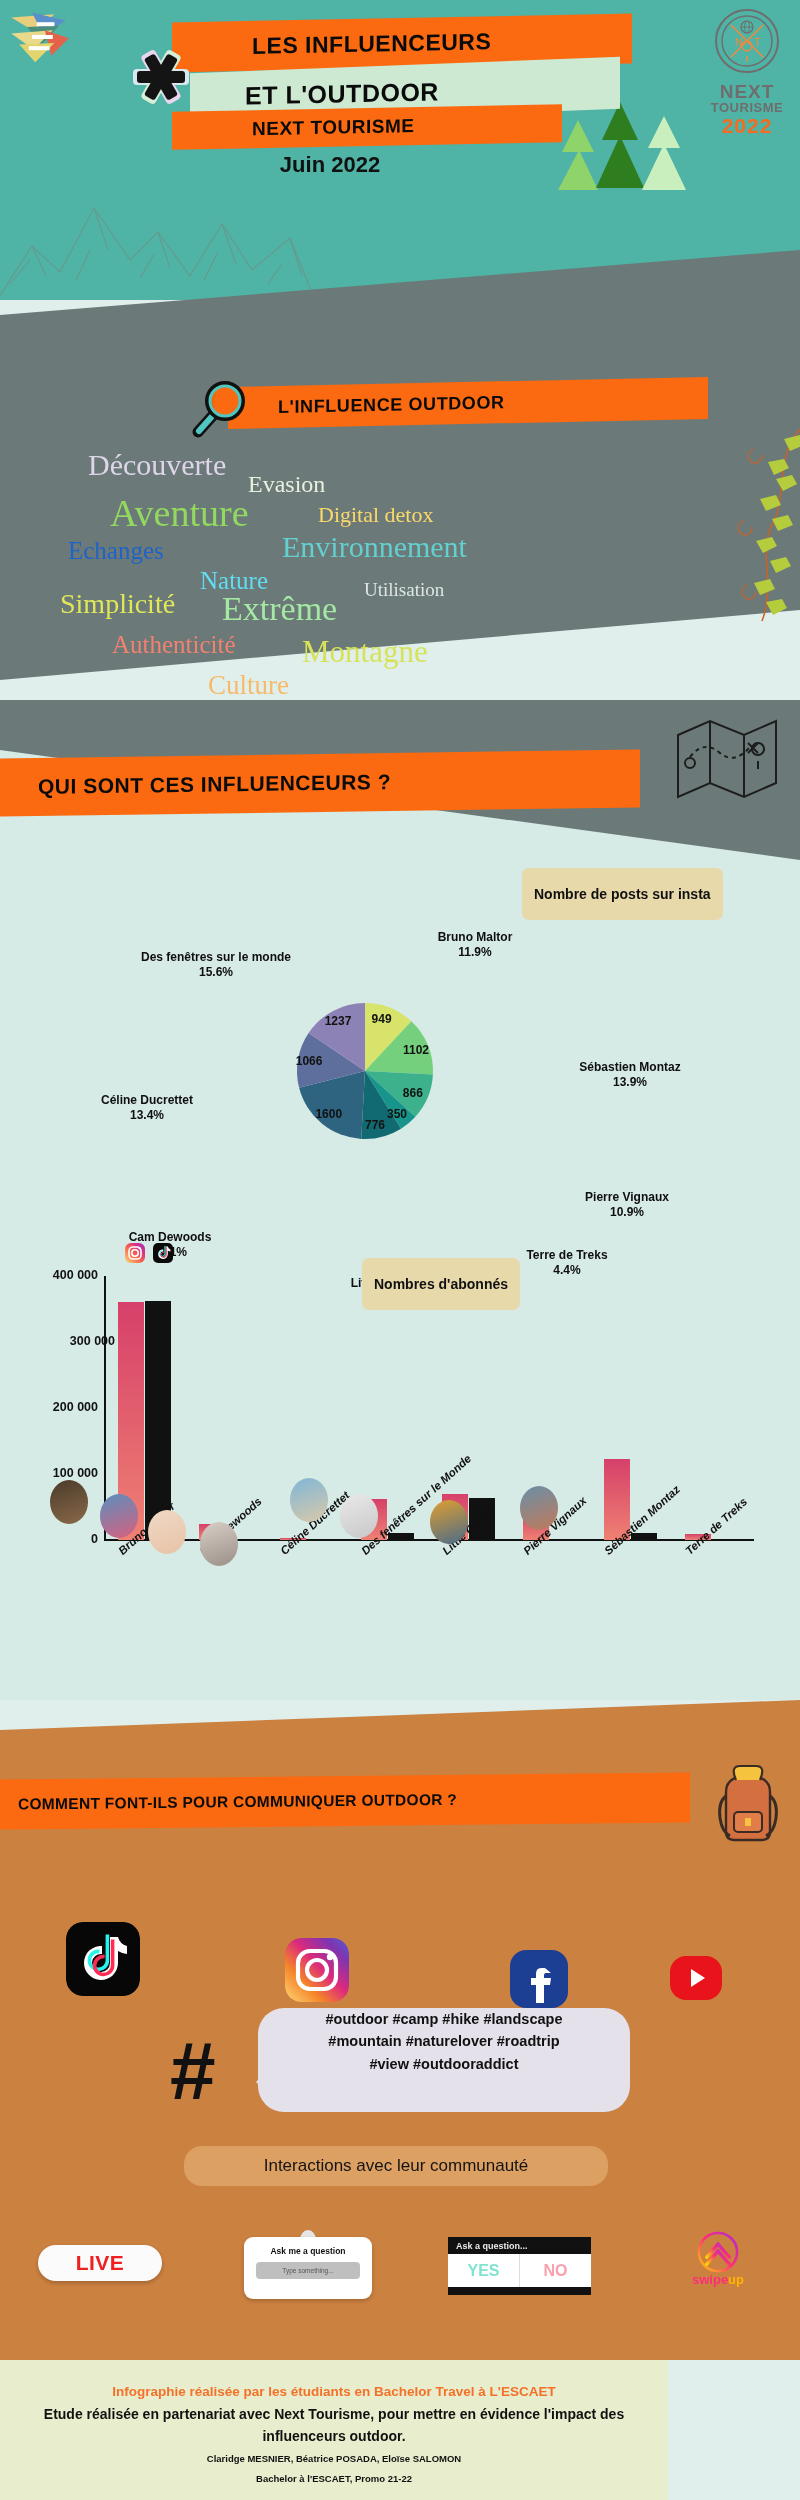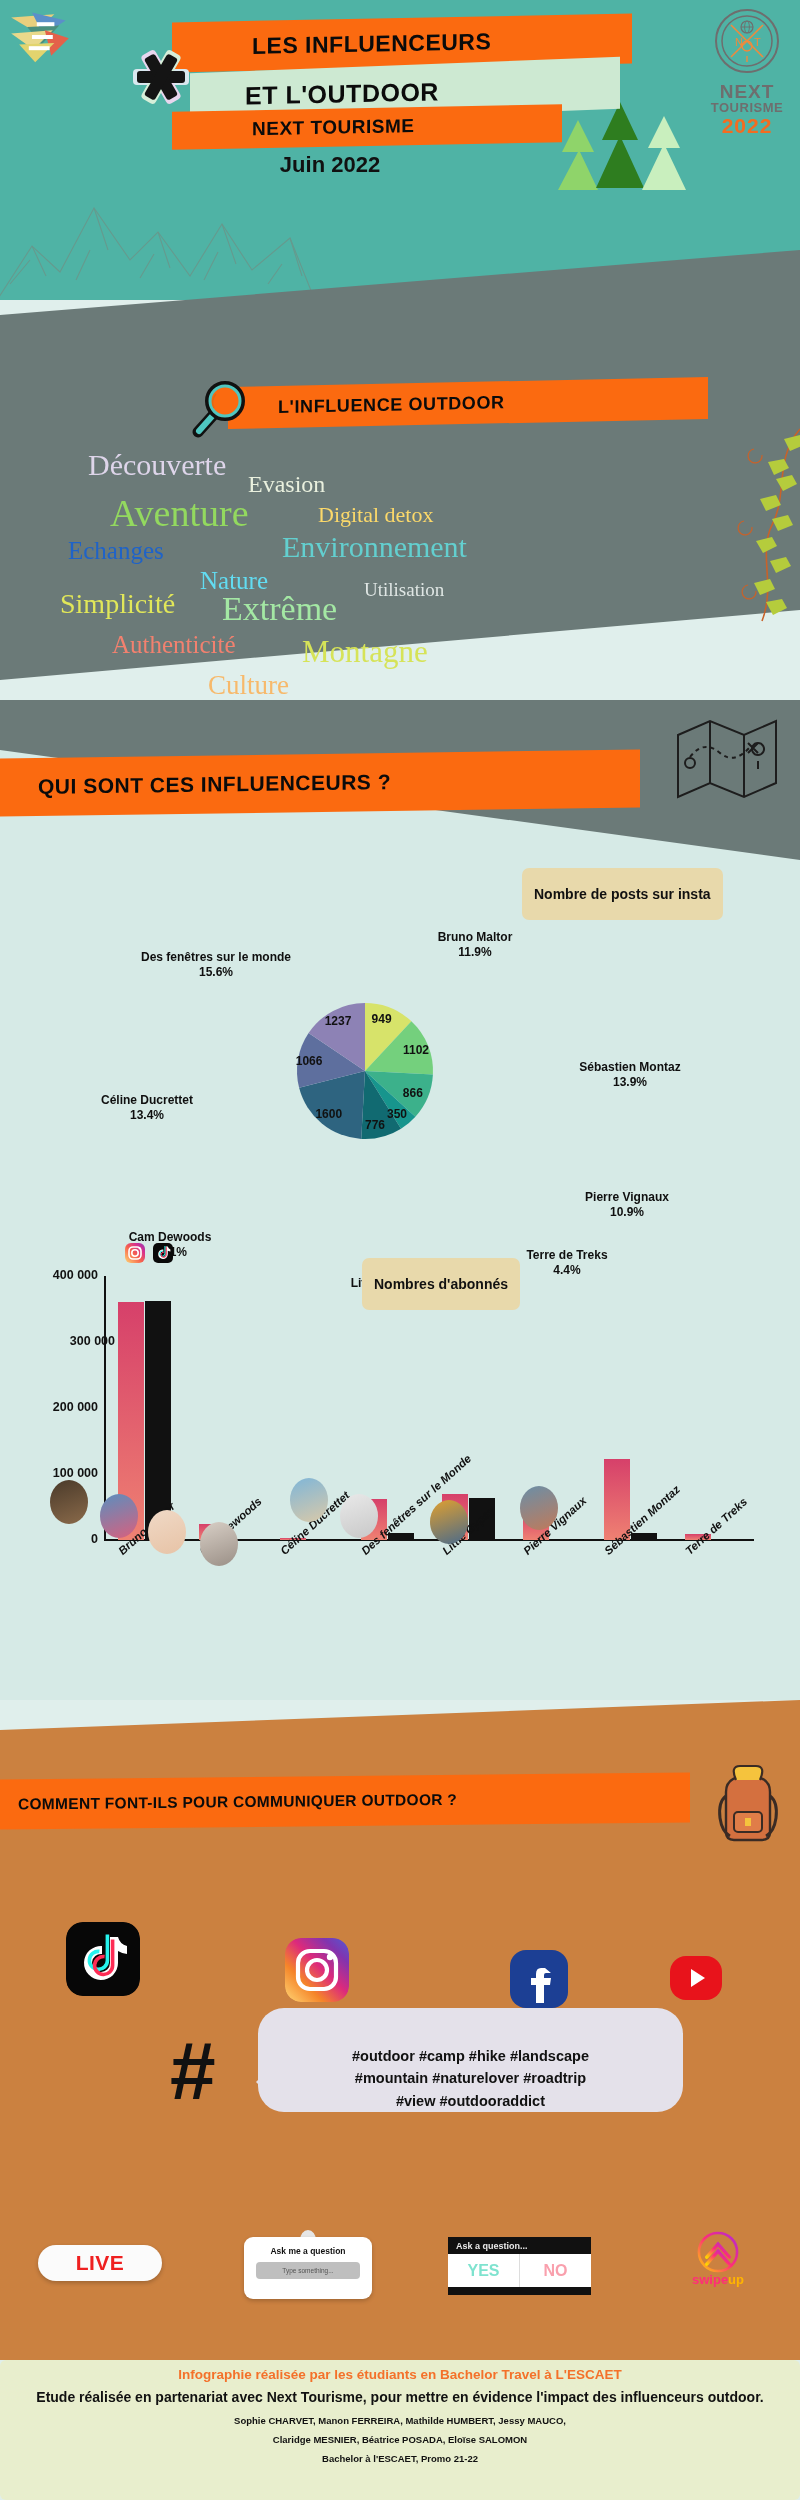--- a/index.html
+++ b/index.html
@@ -94,22 +94,22 @@
              clip-path: polygon(0 30px, 800px 0, 800px 660px, 0 660px); }
   .comment-band { position:absolute; left:0; top:76px; width:690px; height:50px;
                   background:#fb6a10; transform:skewY(-0.6deg); display:flex; align-items:center; }
   .comment-band span { position:relative; left:18px; font-size:15.5px; font-weight:900; color:#0b0b0b; letter-spacing:0.3px; }
   .backpack { position:absolute; right:14px; top:58px; width:76px; height:86px; }
   .pill { position:absolute; background:#dda063; border-radius:18px;
           font-size:17px; color:#141414; display:flex; align-items:center; justify-content:center; }
   .pill-1 { left:86px; top:140px; width:620px; height:42px; }
   .pill-2 { left:184px; top:446px; width:424px; height:40px; }
   .social { position:absolute; border-radius:16px; }
-  .bubble { position:absolute; left:258px; top:308px; width:425px; height:104px;
-            background:#e4e1ea; border-radius:26px; display:flex; align-items:flex-end;
+  .bubble { position:absolute; left:258px; top:308px; width:372px; height:104px;
+            background:#e4e1ea; border-radius:26px; display:flex; align-items:flex-start;
             justify-content:center; text-align:center; font-size:14.5px; font-weight:800;
             color:#111; line-height:1.55; }
   .bubble:after { content:""; position:absolute; left:-14px; bottom:18px;
                   border:12px solid transparent; border-right-color:#e4e1ea; }
   .hashglyph { position:absolute; left:170px; top:330px; font-size:82px; font-weight:900;
                color:#111; line-height:1; }
 
   .live-pill { position:absolute; left:38px; top:2245px; width:124px; height:36px;
                background:#fbfbfb; border-radius:18px; display:flex; align-items:center;
                justify-content:center; box-shadow:0 2px 4px rgba(0,0,0,.22); }
@@ -126,22 +126,22 @@
   .poll { position:absolute; left:448px; top:2237px; width:143px; height:58px; background:#111; }
   .poll .q { color:#e9e9e9; font-size:9px; padding:4px 16px 3px 8px; font-weight:600; }
   .poll .row { display:flex; background:#fff; height:33px; }
   .poll .yes, .poll .no { flex:1; display:flex; align-items:center; justify-content:center;
                           font-size:16px; font-weight:700; }
   .poll .yes { color:#7fe3cf; } .poll .no { color:#f9a0ad; border-left:1px solid #ddd; }
   .swipe { position:absolute; left:682px; top:2230px; width:72px; height:64px; text-align:center; }
   .swipe .txt { font-size:13px; font-weight:800; margin-top:-6px; }
 
   
-  .footer { position:absolute; left:0; top:2360px; width:800px; height:140px;
-            background:#e8eecd; text-align:center; padding-top:7px;border-radius:6px; }
+  .footer { position:absolute; left:0; top:2360px; width:668px; height:140px;
+            background:#e8eecd; text-align:center; padding-top:24px; }
   .f1 { color:#f4712a; font-size:13.5px; font-weight:800; }
   .f2 { color:#111; font-size:14px; font-weight:800; line-height:1.55; margin-top:5px;
         padding:0 24px; }
   .f3 { color:#111; font-size:9.5px; font-weight:700; line-height:1.5; margin-top:5px; }
 </style>
 </head>
 <body>
 
 <div class="page">
 
@@ -441,20 +441,21 @@
 
     <div class="hashglyph">#</div>
     <div class="bubble">
       <div>
         <div>#outdoor #camp #hike #landscape</div>
         <div>#mountain #naturelover #roadtrip</div>
         <div>#view #outdooraddict</div>
       </div>
     </div>
 
+    <div class="pill pill-2">Interactions avec leur communauté</div>
   </div>
 
   <div class="live-pill">
     <span>LIVE</span>
   </div>
 
   <div class="ask-knob"></div>
   <div class="ask-card">
     <div class="t">Ask me a question</div>
     <div class="inp">Type something...</div>
@@ -482,18 +483,17 @@
       <path d="M17 38 L30 23 L43 38" fill="none" stroke="url(#sw)" stroke-width="4" stroke-linecap="round"></path>
     </svg>
     <div class="txt">
       <span style="color:#ff2d78">swipe</span><span style="color:#ffb400">up</span>
     </div>
   </div>
 
   <div class="footer">
     <div class="f1">Infographie réalisée par les étudiants en Bachelor Travel à L'ESCAET</div>
     <div class="f2">Etude réalisée en partenariat avec Next Tourisme, pour mettre en évidence l'impact des influenceurs outdoor.</div>
-    <div class="f3">Sophie CHARVET, Manon FERREIRA, Mathilde HUMBERT, Jessy MAUCO,</div>
     <div class="f3">Claridge MESNIER, Béatrice POSADA, Eloïse SALOMON</div>
     <div class="f3">Bachelor à l'ESCAET, Promo 21-22</div>
   </div>
 
 </div>
 
 </body></html>

